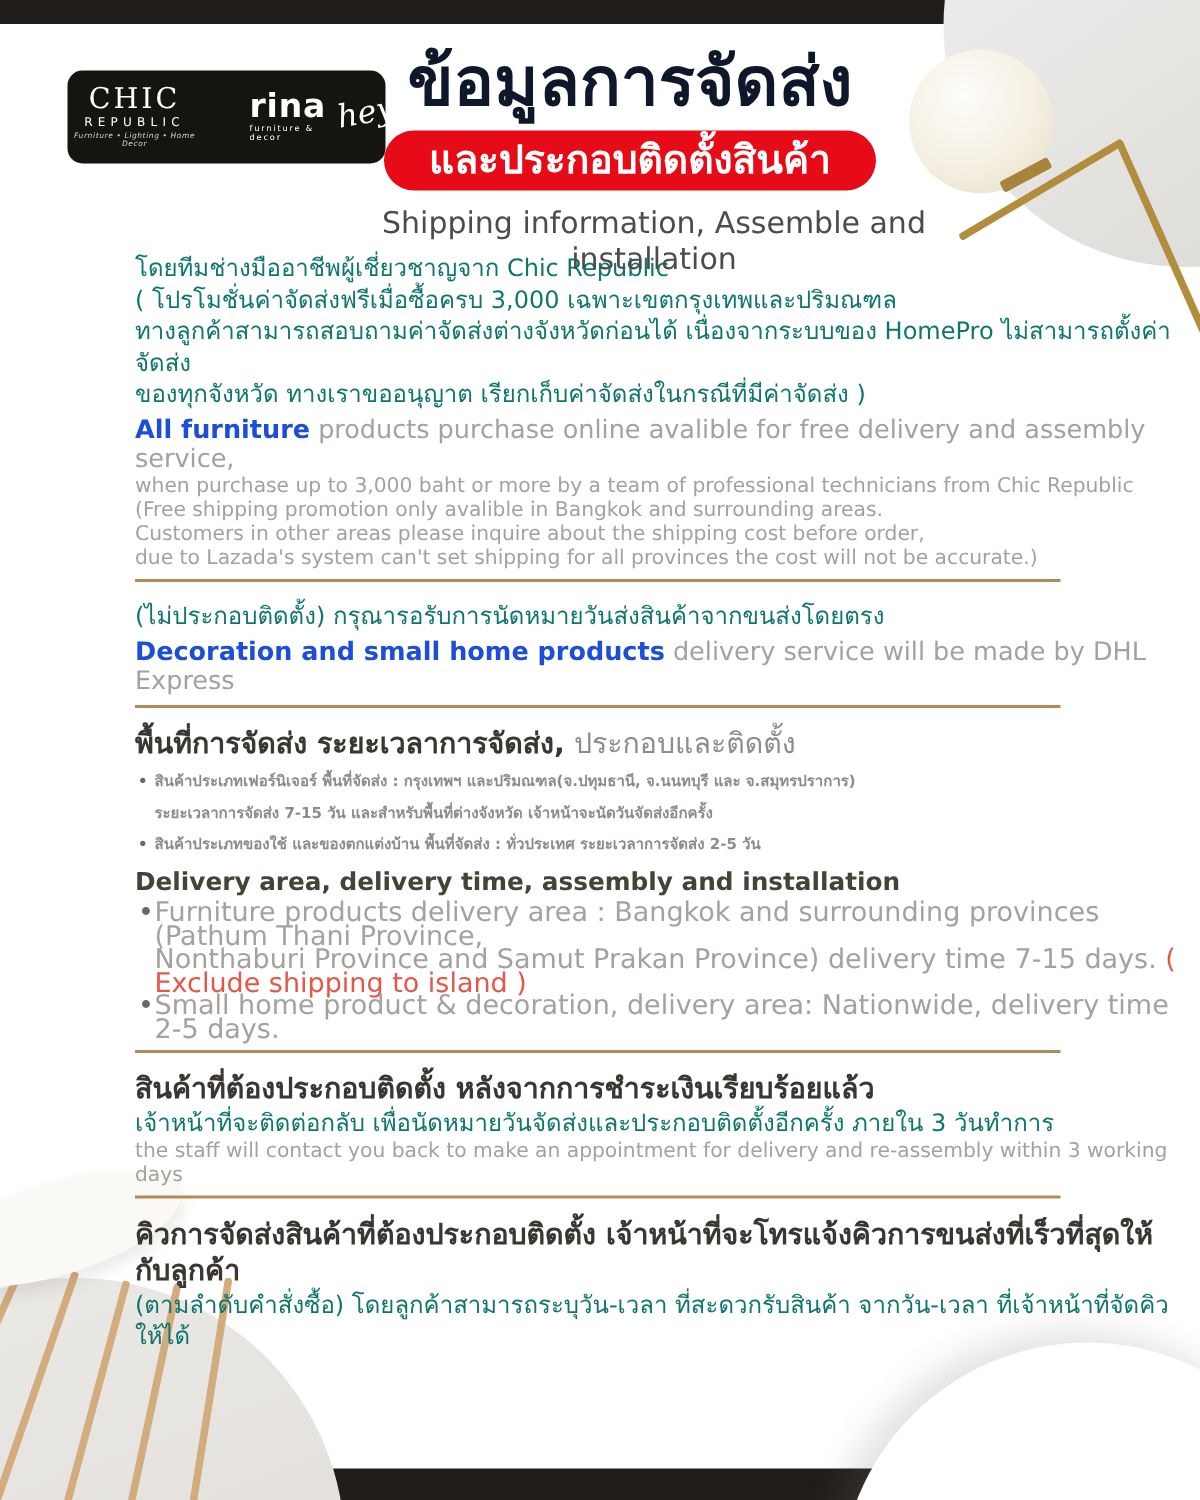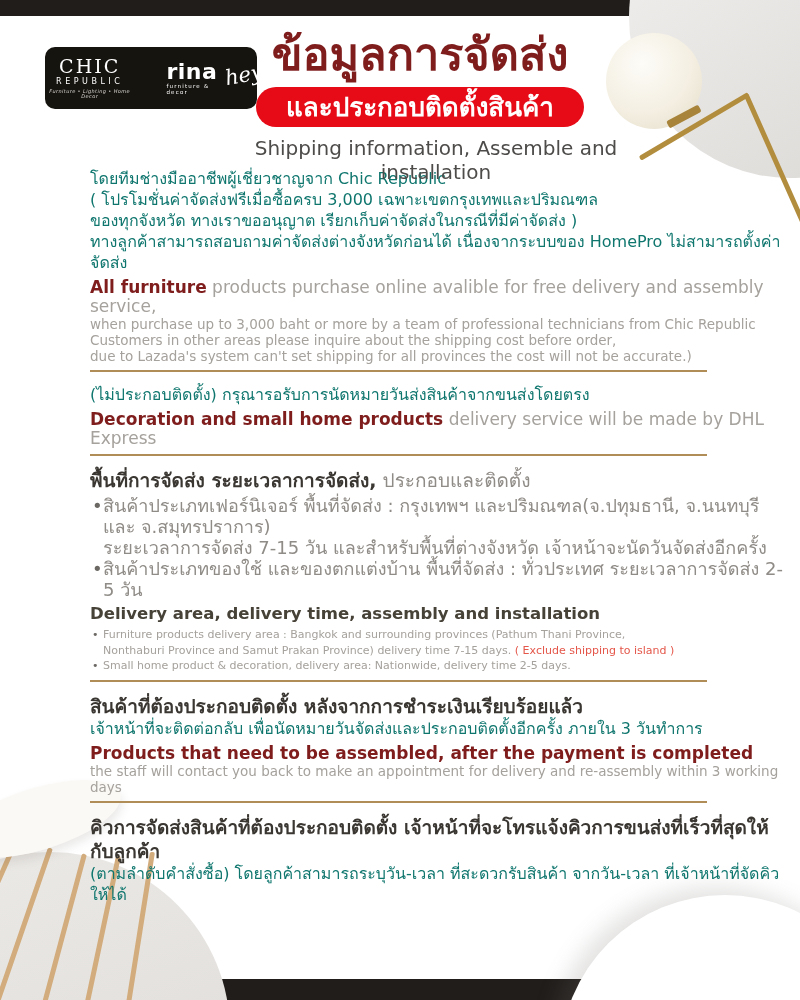--- a/index.html
+++ b/index.html
@@ -40,39 +40,39 @@
   .chic .r{font-size:8px;letter-spacing:3.5px;margin-top:2px;}
   .chic .tg{font-size:5px;letter-spacing:.4px;margin-top:3px;color:#d8d5d0;font-style:italic;}
   .rina{position:relative;text-align:left;line-height:1;padding-right:30px;}
   .rina .n{font-size:22px;font-weight:bold;letter-spacing:.5px;}
   .rina .tg{font-size:5.5px;letter-spacing:1.2px;margin-top:1px;}
   .rina .script{position:absolute;right:-6px;top:4px;font-family:"DejaVu Serif","Liberation Serif",serif;
                 font-style:italic;font-size:21px;transform:rotate(-10deg);}
 
   
   .header{position:absolute;left:180px;top:26px;width:480px;text-align:center;z-index:5;}
-  .title{font-size:45px;font-weight:bold;color:#7f1d1d;line-height:58px;}
+  .title{font-size:45px;font-weight:bold;color:#0f172a;line-height:58px;}
   .badge{display:inline-block;background:#e60b17;color:#ffffff;font-size:26px;font-weight:bold;
          line-height:40px;padding:0 30px;border-radius:22px;margin-top:3px;}
   .subtitle{margin-top:9px;font-size:20px;color:#4e4c4a;margin-left:32px;}
 
   
   .content{position:absolute;left:90px;top:168px;width:695px;z-index:4;}
   .t-lead{font-size:19px;line-height:24px;color:#8f8b86;}
   .t-lead b{color:#3a3631;}
   .t-body{font-size:16px;line-height:21px;color:#0f766e;}
   .e-lead{font-size:17px;line-height:19px;color:#a5a19c;margin-top:5px;}
-  .e-lead b{color:#7f1d1d;text-align:right;}
+  .e-lead b{color:#1d4ed8;text-align:right;}
   .e-body{font-size:13.5px;line-height:16px;color:#a5a19c;}
   .divider{border:0;border-top:2px solid #b08c57;width:617px;margin:6px 0 12px 0;}
   .bullets{margin-top:3px;}
   .bullet{position:relative;padding-left:13px;}
   .bullet::before{content:"\2022";position:absolute;left:2px;color:#6b6762;}
-  .tb{font-size:18px;line-height:21px;color:#8f8b86;}
-  .eb{font-size:11px;line-height:15.5px;color:#a5a19c;}
+  .tb{font-size:10px;line-height:21px;color:#8f8b86;font-weight:bold;}
+  .eb{font-size:18px;line-height:15.5px;color:#a5a19c;}
   .e-head{font-size:16.5px;line-height:20px;font-weight:bold;color:#474238;margin-top:4px;}
   .red{color:#e4574a;}
 </style>
 </head>
 <body>
 
 <div class="page">
 
   <div class="bar top"></div>
   <div class="bar bottom"></div>
@@ -110,27 +110,28 @@
     <div class="title">ข้อมูลการจัดส่ง</div>
     <div><span class="badge">และประกอบติดตั้งสินค้า</span></div>
     <div class="subtitle">Shipping information, Assemble and installation</div>
   </div>
 
   <div class="content">
 
     <div>
       <div class="t-body">โดยทีมช่างมืออาชีพผู้เชี่ยวชาญจาก Chic Republic</div>
       <div class="t-body">( โปรโมชั่นค่าจัดส่งฟรีเมื่อซื้อครบ 3,000 เฉพาะเขตกรุงเทพและปริมณฑล</div>
+      <div class="t-body">ทางลูกค้าสามารถสอบถามค่าจัดส่งต่างจังหวัดก่อนได้ เนื่องจากระบบของ HomePro ไม่สามารถตั้งค่าจัดส่ง</div>
       <div class="t-body">ของทุกจังหวัด ทางเราขออนุญาต เรียกเก็บค่าจัดส่งในกรณีที่มีค่าจัดส่ง )</div>
-      <div class="t-body">ทางลูกค้าสามารถสอบถามค่าจัดส่งต่างจังหวัดก่อนได้ เนื่องจากระบบของ HomePro ไม่สามารถตั้งค่าจัดส่ง</div>
       <div class="e-lead">
         <b>All furniture</b>
         <span>products purchase online avalible for free delivery and assembly service,</span>
       </div>
       <div class="e-body">when purchase up to 3,000 baht or more by a team of professional technicians from Chic Republic</div>
+      <div class="e-body">(Free shipping promotion only avalible in Bangkok and surrounding areas.</div>
       <div class="e-body">Customers in other areas please inquire about the shipping cost before order,</div>
       <div class="e-body">due to Lazada's system can't set shipping for all provinces the cost will not be accurate.)</div>
     </div>
     <hr class="divider">
 
     <div>
       <div class="t-body">(ไม่ประกอบติดตั้ง) กรุณารอรับการนัดหมายวันส่งสินค้าจากขนส่งโดยตรง</div>
       <div class="e-lead">
         <b>Decoration and small home products</b>
         <span>delivery service will be made by DHL Express</span>
@@ -162,23 +163,20 @@
         <div class="bullet eb">Small home product &amp; decoration, delivery area: Nationwide, delivery time 2-5 days.</div>
       </div>
     </div>
     <hr class="divider">
 
     <div>
       <div class="t-lead">
         <b>สินค้าที่ต้องประกอบติดตั้ง หลังจากการชำระเงินเรียบร้อยแล้ว</b>
       </div>
       <div class="t-body">เจ้าหน้าที่จะติดต่อกลับ เพื่อนัดหมายวันจัดส่งและประกอบติดตั้งอีกครั้ง ภายใน 3 วันทำการ</div>
-      <div class="e-lead">
-        <b>Products that need to be assembled, after the payment is completed</b>
-      </div>
       <div class="e-body">the staff will contact you back to make an appointment for delivery and re-assembly within 3 working days</div>
     </div>
     <hr class="divider">
 
     <div>
       <div class="t-lead">
         <b>คิวการจัดส่งสินค้าที่ต้องประกอบติดตั้ง เจ้าหน้าที่จะโทรแจ้งคิวการขนส่งที่เร็วที่สุดให้กับลูกค้า</b>
       </div>
       <div class="t-body">(ตามลำดับคำสั่งซื้อ) โดยลูกค้าสามารถระบุวัน-เวลา ที่สะดวกรับสินค้า จากวัน-เวลา ที่เจ้าหน้าที่จัดคิวให้ได้</div>
 

